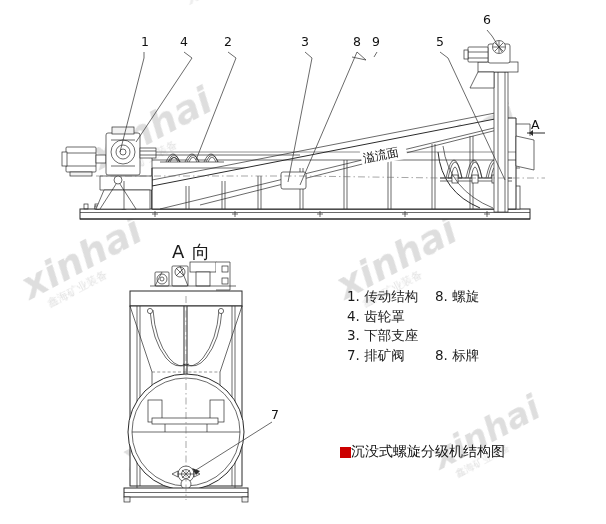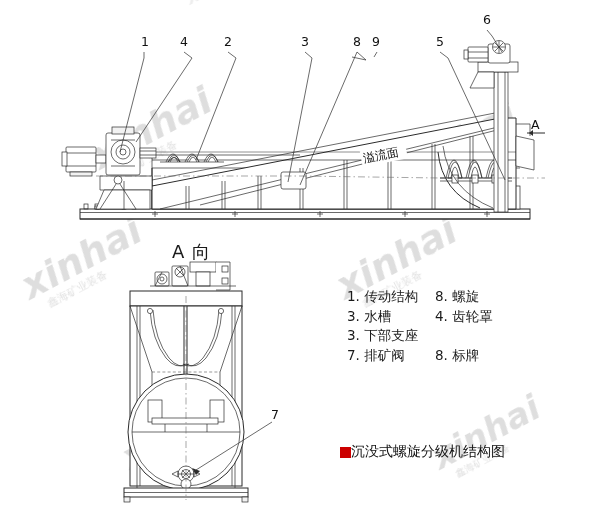--- a/index.html
+++ b/index.html
@@ -339,21 +339,20 @@
 </div>
 
 <div class="aview-label">A 向</div>
 
 <div class="legend">
   <div class="legend-row">
     <span class="legend-col">1. 传动结构</span>
     <span class="legend-col c2">8. 螺旋</span>
   </div>
   <div class="legend-row">
-    <span class="legend-col">3. 水槽</span>
     <span class="legend-col c2">4. 齿轮罩</span>
   </div>
   <div class="legend-row">
     <span class="legend-col">3. 下部支座</span>
   </div>
   <div class="legend-row">
     <span class="legend-col">7. 排矿阀</span>
     <span class="legend-col c2">8. 标牌</span>
   </div>
 </div>

